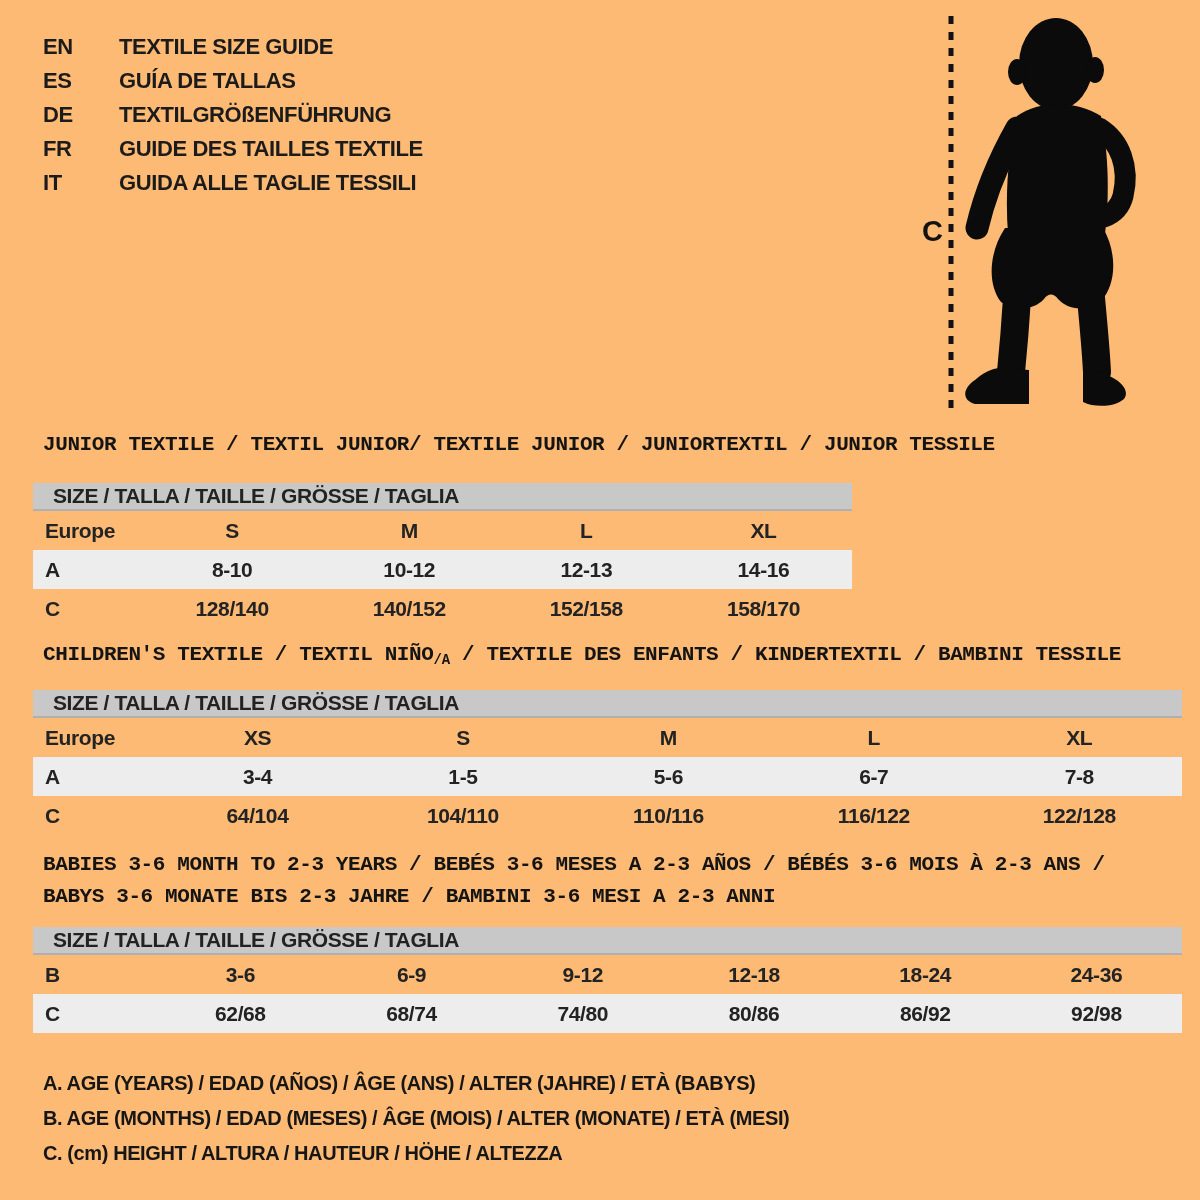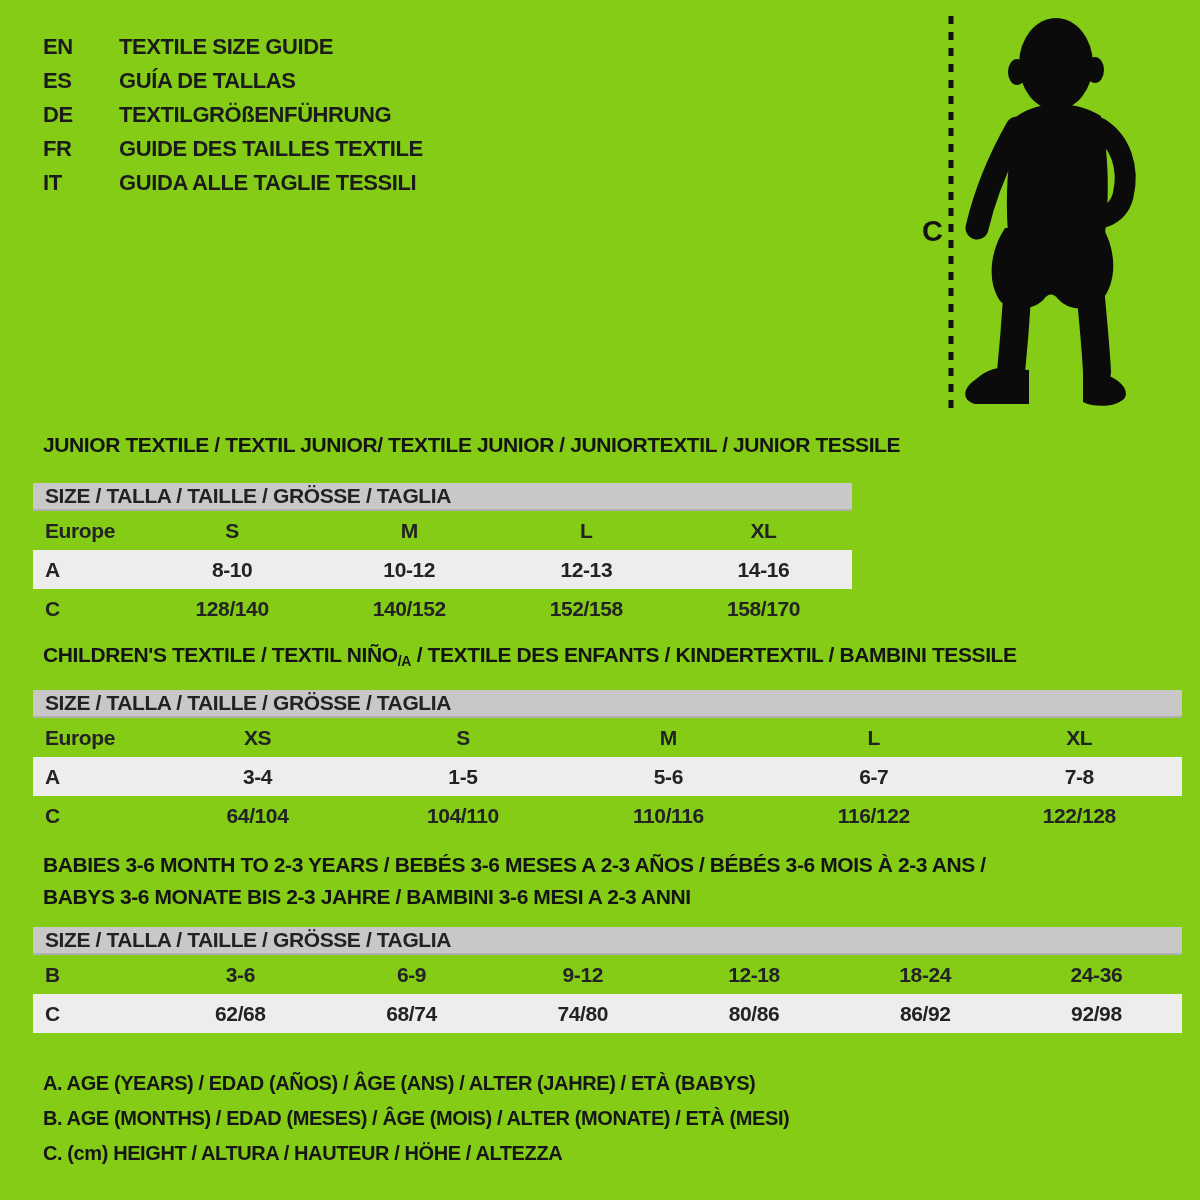--- a/index.html
+++ b/index.html
@@ -1,51 +1,51 @@
 <!DOCTYPE html>
 <html style="--header-bar-bg: #c8c8c8; --row-alt-bg: #ededed; --text: #1b1b1b;"><head>
 <meta charset="utf-8">
 <style>
   html,body{margin:0;padding:0;background:#ffffff;}
   #canvas{
     position:relative;
     width:1200px;height:1200px;
-    background:#84cc16;
+    background:#fdba74;
     font-family:"Liberation Sans", sans-serif;
     font-weight:700;
     color:#1b1b1b;
     letter-spacing:-0.4px;
     overflow:hidden;
   }
   
   .lang-block{position:absolute;left:43px;top:30px;font-size:22px;line-height:34px;}
   .lang-row{display:flex;}
   .lang-code{width:76px;flex:0 0 76px;}
   .lang-title{white-space:nowrap;}
 
   
   .figure-svg{position:absolute;left:905px;top:0;width:260px;height:418px;}
 
   
-  .sec-title{position:absolute;font-size:21px;color:#141414;white-space:nowrap;}
+  .sec-title{position:absolute;font-size:21px;color:#141414;white-space:nowrap;font-family:Liberation Mono, monospace;}
   #junior-title{left:43px;top:433px;}
   #children-title{left:43px;top:643px;}
   #babies-title{left:43px;top:849px;line-height:32px;}
   .sub{font-size:14px;vertical-align:-4px;letter-spacing:-0.2px;}
 
   
   .tbl{position:absolute;}
   #junior-tbl{left:33px;top:483px;width:819px;}
   #children-tbl{left:33px;top:690px;width:1149px;}
   #babies-tbl{left:33px;top:927px;width:1149px;}
   .size-bar{
     height:28px;line-height:26px;box-sizing:border-box;
     background:var(--header-bar-bg,#c8c8c8);
     border-bottom:2px solid #b0b0b0;
-    padding-left:12px;font-size:21px;color:#222222;white-space:nowrap;
+    padding-left:20px;font-size:21px;color:#222222;white-space:nowrap;
   }
   table{width:100%;border-collapse:collapse;table-layout:fixed;}
   td{height:39px;font-size:21px;text-align:center;padding:0;color:#232323;}
   td.lbl{text-align:left;padding-left:12px;}
   tr.alt{background:var(--row-alt-bg,#ededed);}
   col.c-lbl-j{width:13.5%;}
   col.c-lbl{width:10.6%;}
 
   
   .legend{position:absolute;left:43px;top:1066px;font-size:20px;line-height:35px;color:#161616;}

